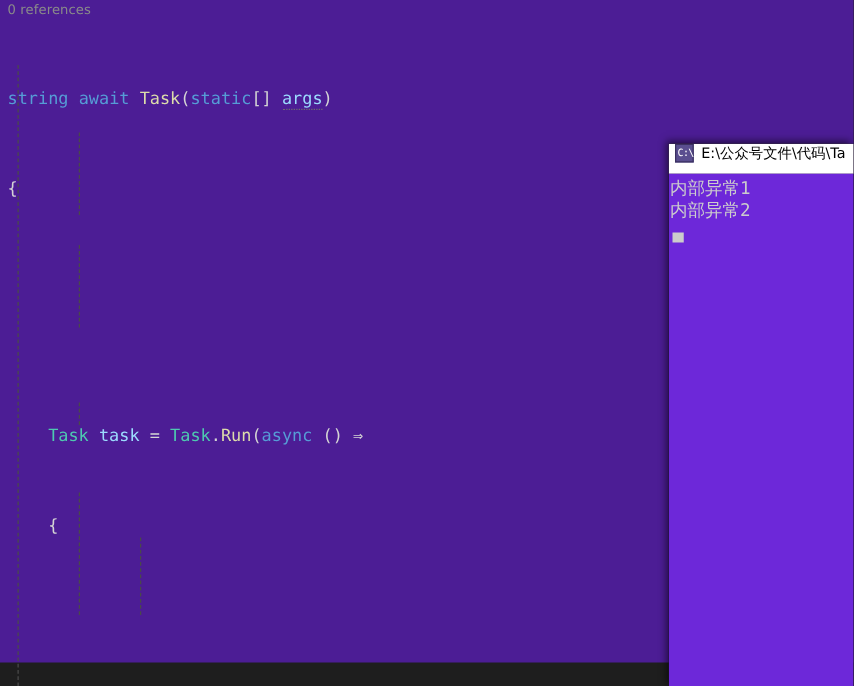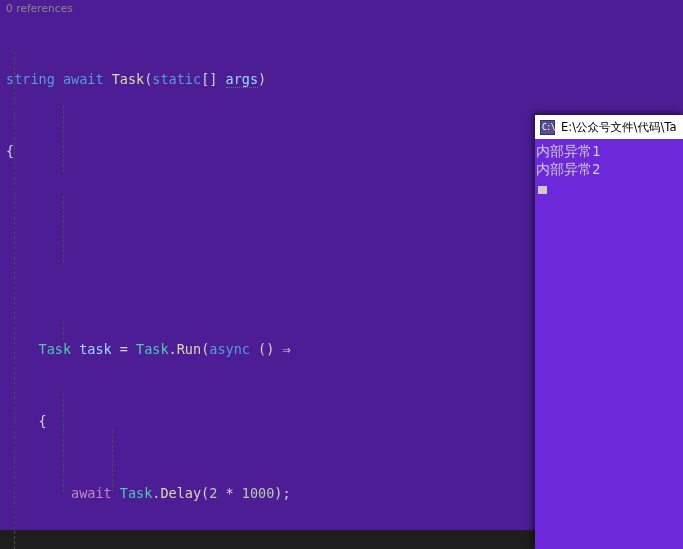--- a/index.html
+++ b/index.html
@@ -93,21 +93,20 @@
     width: 148px;
     height: 434px;
     background: #0c0c0c;
     box-shadow: -2px -2px 6px rgba(0,0,0,0.55);
     overflow: hidden;
   }
   #console-titlebar {
     height: 24px;
     background: #ffffff;
     display: flex;
-    align-items: center;
     padding-left: 5px;
     box-sizing: border-box;
     overflow: hidden;
   }
   #console-icon {
     width: 15px;
     height: 15px;
     background: #5a4e8f;
     border: 1px solid #3a3060;
     box-sizing: border-box;
@@ -184,21 +183,20 @@
 
       <span class="ln"><span class="brace1">{</span></span>
 
       <span class="ln"> </span>
       <span class="ln"> </span>
 
       <span class="ln"><span class="punc">    </span><span class="type">Task</span><span class="punc"> </span><span class="ident">task</span><span class="punc"> = </span><span class="type">Task</span><span class="punc">.</span><span class="meth">Run</span><span class="punc">(</span><span class="kw">async</span><span class="punc"> () </span><span class="lambda">⇒</span></span>
 
       <span class="ln"><span class="punc">    {</span></span>
 
-      <span class="ln"><span class="punc">        </span><span class="kwctl">await</span><span class="punc"> </span><span class="type">Task</span><span class="punc">.</span><span class="meth">Delay</span><span class="punc">(</span><span class="num">2</span><span class="punc"> * </span><span class="num">1000</span><span class="punc">);</span></span>
 
       
 
       
 
       
 
       
 
       

